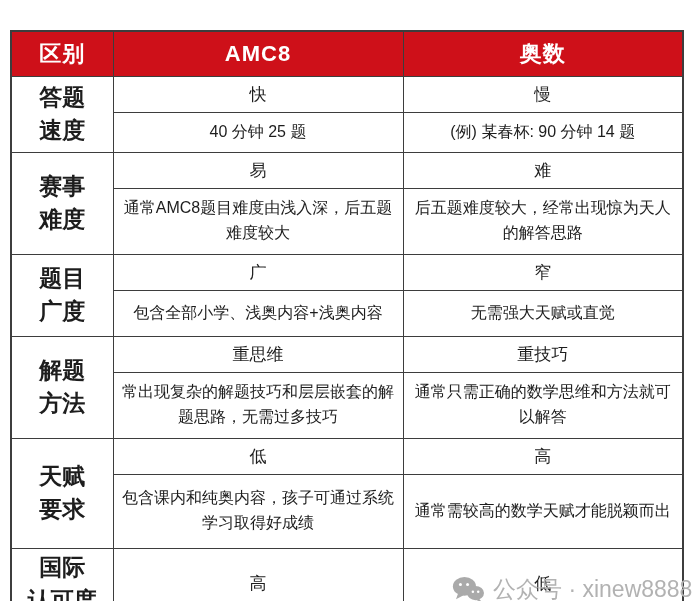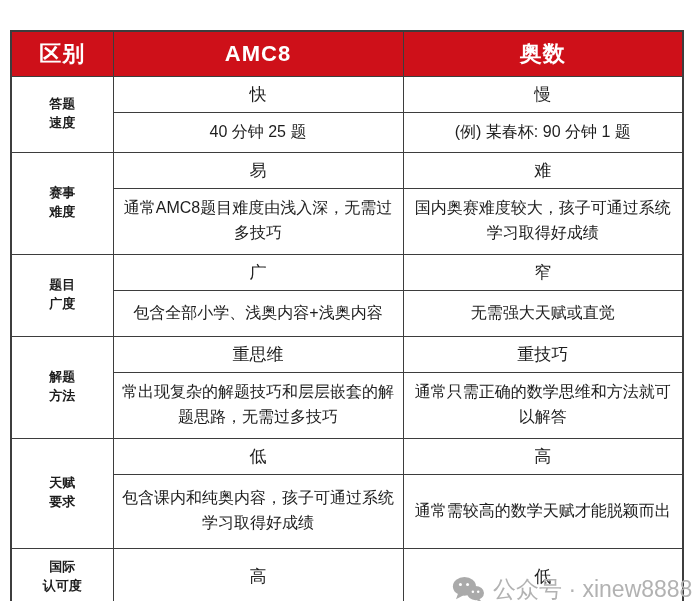--- a/index.html
+++ b/index.html
@@ -45,21 +45,21 @@
   tr.header-row { height: 45px; }
   tr.header-row th {
     background: var(--header-bg, #ce1019);
     color: var(--header-text, #ffffff);
     font-size: 22px;
     font-weight: bold;
     letter-spacing: 1px;
   }
   td.cat {
     font-weight: bold;
-    font-size: 13px;
+    font-size: 23px;
     line-height: 1.45;
     white-space: pre-line;
   }
   td.sum { font-size: 17px; }
   td.det { font-size: 16px; line-height: 1.55; }
   tr.sr  { height: 36px; }
   tr.dr1 { height: 40px; }
   tr.dr2 { height: 66px; }
   tr.dr3 { height: 46px; }
   tr.dr4 { height: 66px; }
@@ -100,32 +100,32 @@
     <tbody>
 
       <tr class="sr">
         <td class="cat" rowspan="2">答题
 速度</td>
         <td class="sum">快</td>
         <td class="sum">慢</td>
       </tr>
       <tr class="dr1">
         <td class="det">40 分钟 25 题</td>
-        <td class="det">(例) 某春杯: 90 分钟 1 题</td>
+        <td class="det">(例) 某春杯: 90 分钟 14 题</td>
       </tr>
 
       <tr class="sr">
         <td class="cat" rowspan="2">赛事
 难度</td>
         <td class="sum">易</td>
         <td class="sum">难</td>
       </tr>
       <tr class="dr2">
-        <td class="det">通常AMC8题目难度由浅入深，无需过多技巧</td>
-        <td class="det">国内奥赛难度较大，孩子可通过系统学习取得好成绩</td>
+        <td class="det">通常AMC8题目难度由浅入深，后五题难度较大</td>
+        <td class="det">后五题难度较大，经常出现惊为天人的解答思路</td>
       </tr>
 
       <tr class="sr">
         <td class="cat" rowspan="2">题目
 广度</td>
         <td class="sum">广</td>
         <td class="sum">窄</td>
       </tr>
       <tr class="dr3">
         <td class="det">包含全部小学、浅奥内容+浅奥内容</td>

